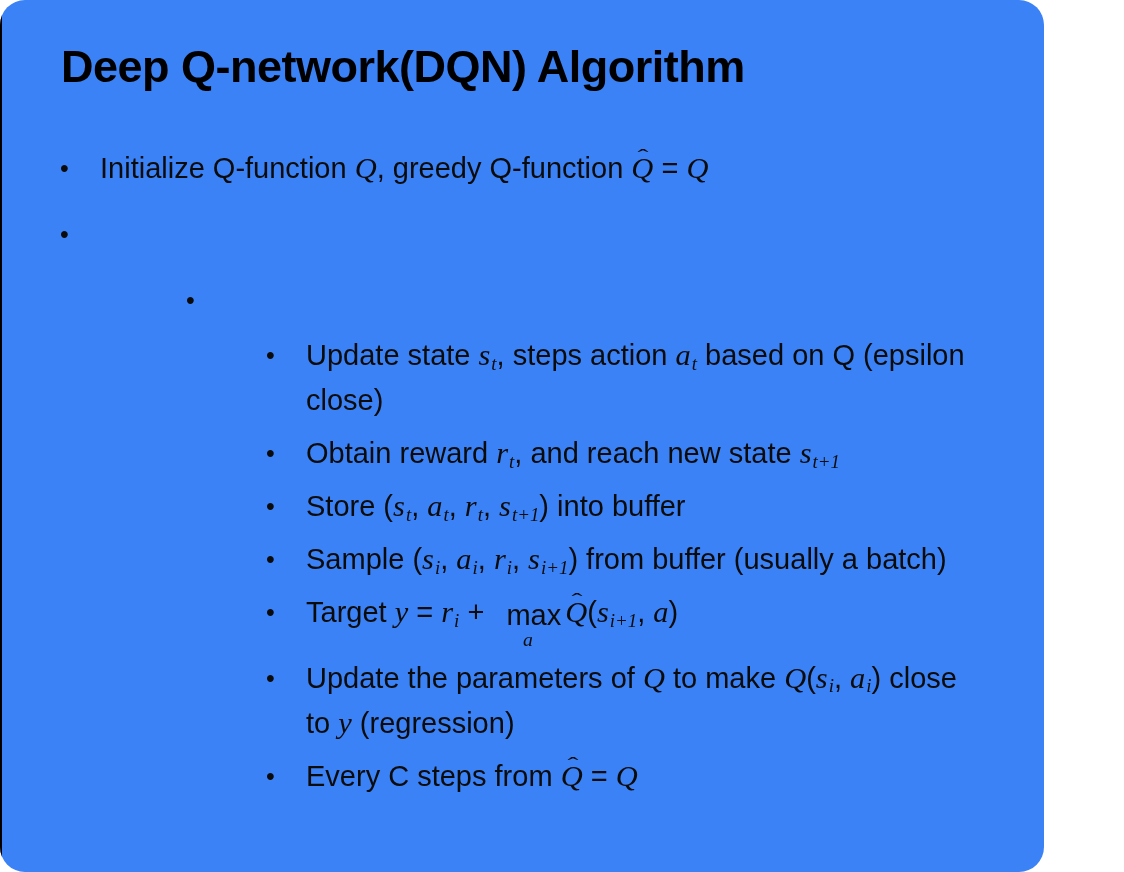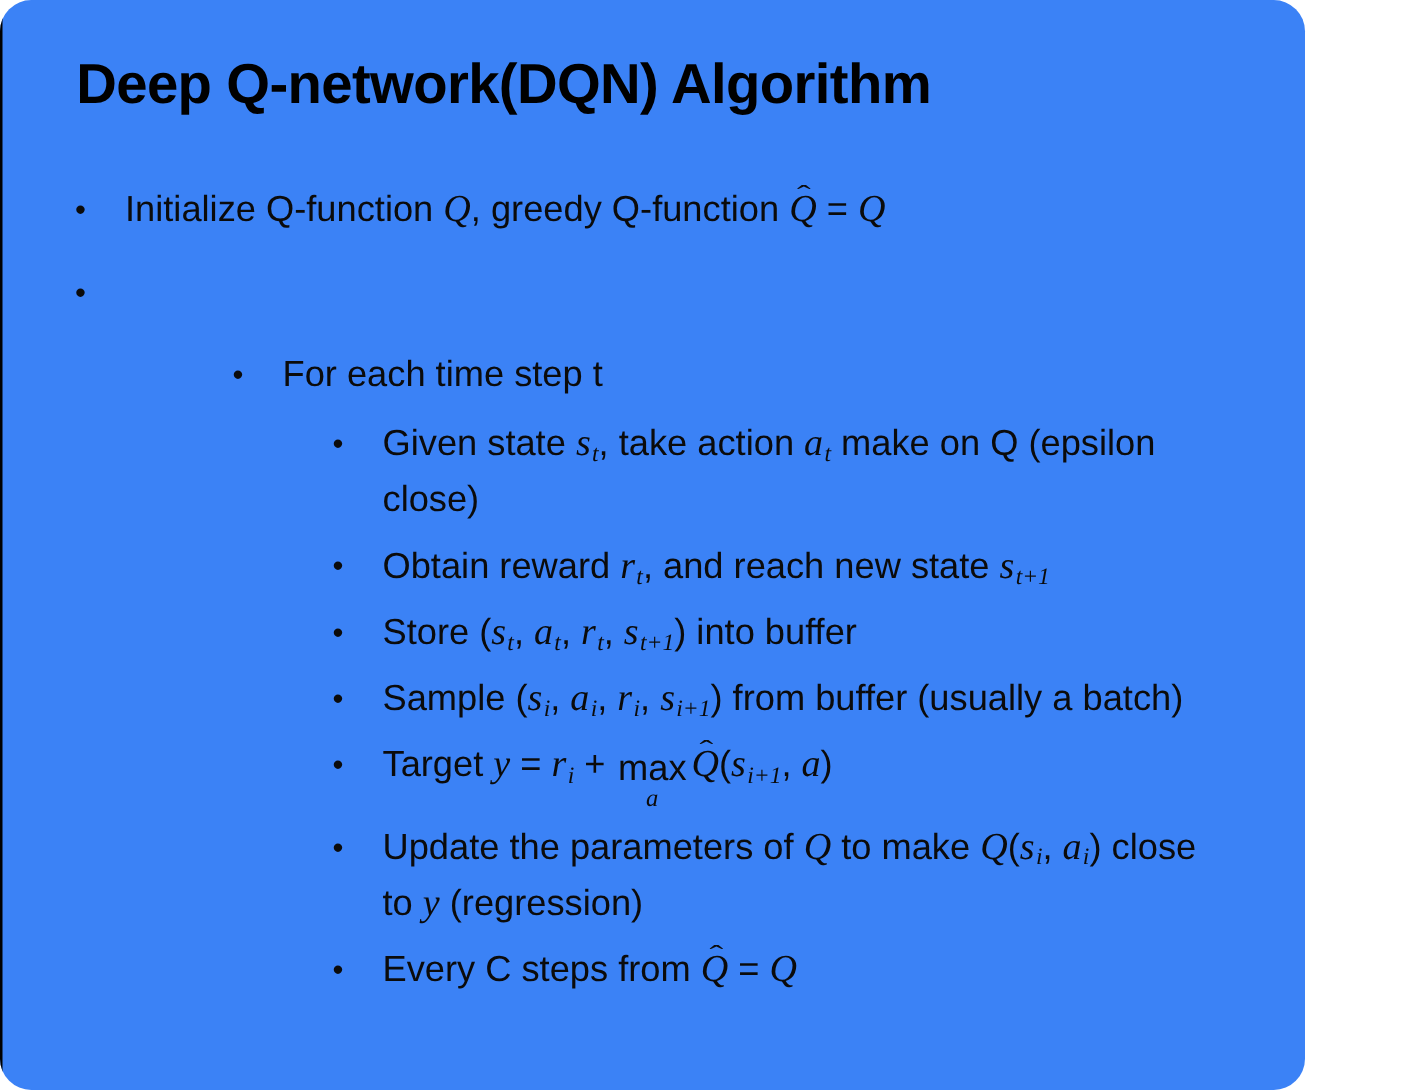--- a/index.html
+++ b/index.html
@@ -65,21 +65,21 @@
     font-style: normal;
     font-size: 0.72em;
     line-height: 1;
   }
   .limop {
     display: inline-block;
     text-align: center;
     vertical-align: -0.82em;
     margin: 0 4px 0 2px;
   }
-  .limop-op { display: block; line-height: 1.05; }
+  .limop-op { display: block; line-height: 1.05; margin-left: 12px; }
   .limop-under {
     display: block;
     line-height: 0.85;
     font-family: "Liberation Serif", "DejaVu Serif", serif;
     font-style: italic;
     font-size: 0.68em;
   }
 </style>
 </head>
 <body>
@@ -90,25 +90,24 @@
   <div class="bullets">
       <div class="bullet-item level1">
         <span class="bullet-dot">•</span>
         <span class="bullet-content"><span class="plain">Initialize Q-function </span><span class="math">Q</span><span class="plain">, greedy Q-function </span><span class="math hat"><span class="hat-mark">ˆ</span>Q</span><span class="plain"> = </span><span class="math">Q</span></span>
       </div>
       <div class="bullet-item level1">
         <span class="bullet-dot">•</span>
       </div>
       <div class="bullet-item level2">
         <span class="bullet-dot">•</span>
-        <span class="bullet-content"><span class="plain">For each time step t</span></span>
       </div>
       <div class="bullet-item level3">
         <span class="bullet-dot">•</span>
-        <span class="bullet-content"><span class="plain">Given state </span><span class="math">s<span class="msub">t</span></span><span class="plain">, take action </span><span class="math">a<span class="msub">t</span></span><span class="plain"> make on Q (epsilon</span><br><span class="plain">close)</span></span>
+        <span class="bullet-content"><span class="plain">Update state </span><span class="math">s<span class="msub">t</span></span><span class="plain">, steps action </span><span class="math">a<span class="msub">t</span></span><span class="plain"> based on Q (epsilon</span><br><span class="plain">close)</span></span>
       </div>
       <div class="bullet-item level3">
         <span class="bullet-dot">•</span>
         <span class="bullet-content"><span class="plain">Obtain reward </span><span class="math">r<span class="msub">t</span></span><span class="plain">, and reach new state </span><span class="math">s<span class="msub">t+1</span></span></span>
       </div>
       <div class="bullet-item level3">
         <span class="bullet-dot">•</span>
         <span class="bullet-content"><span class="plain">Store (</span><span class="math">s<span class="msub">t</span></span><span class="plain">, </span><span class="math">a<span class="msub">t</span></span><span class="plain">, </span><span class="math">r<span class="msub">t</span></span><span class="plain">, </span><span class="math">s<span class="msub">t+1</span></span><span class="plain">) into buffer</span></span>
       </div>
       <div class="bullet-item level3">

